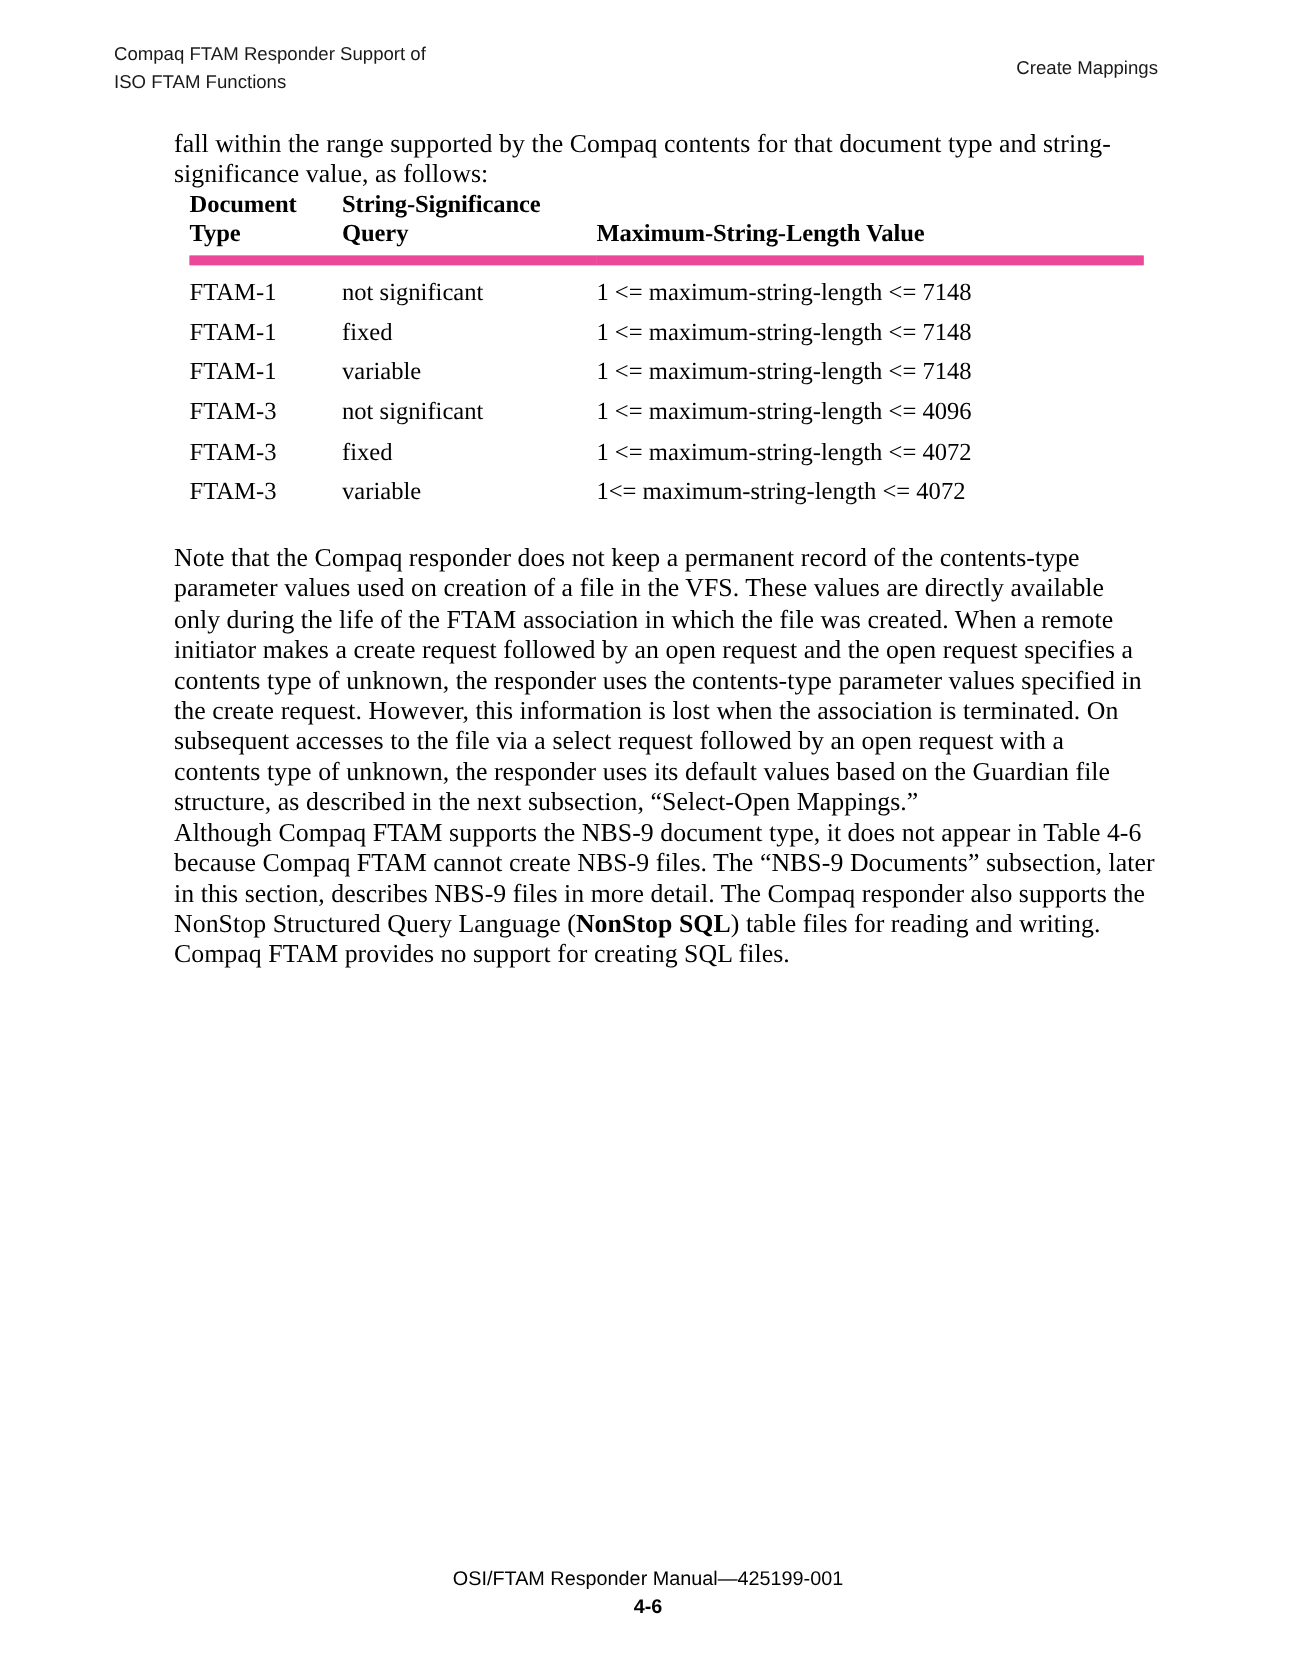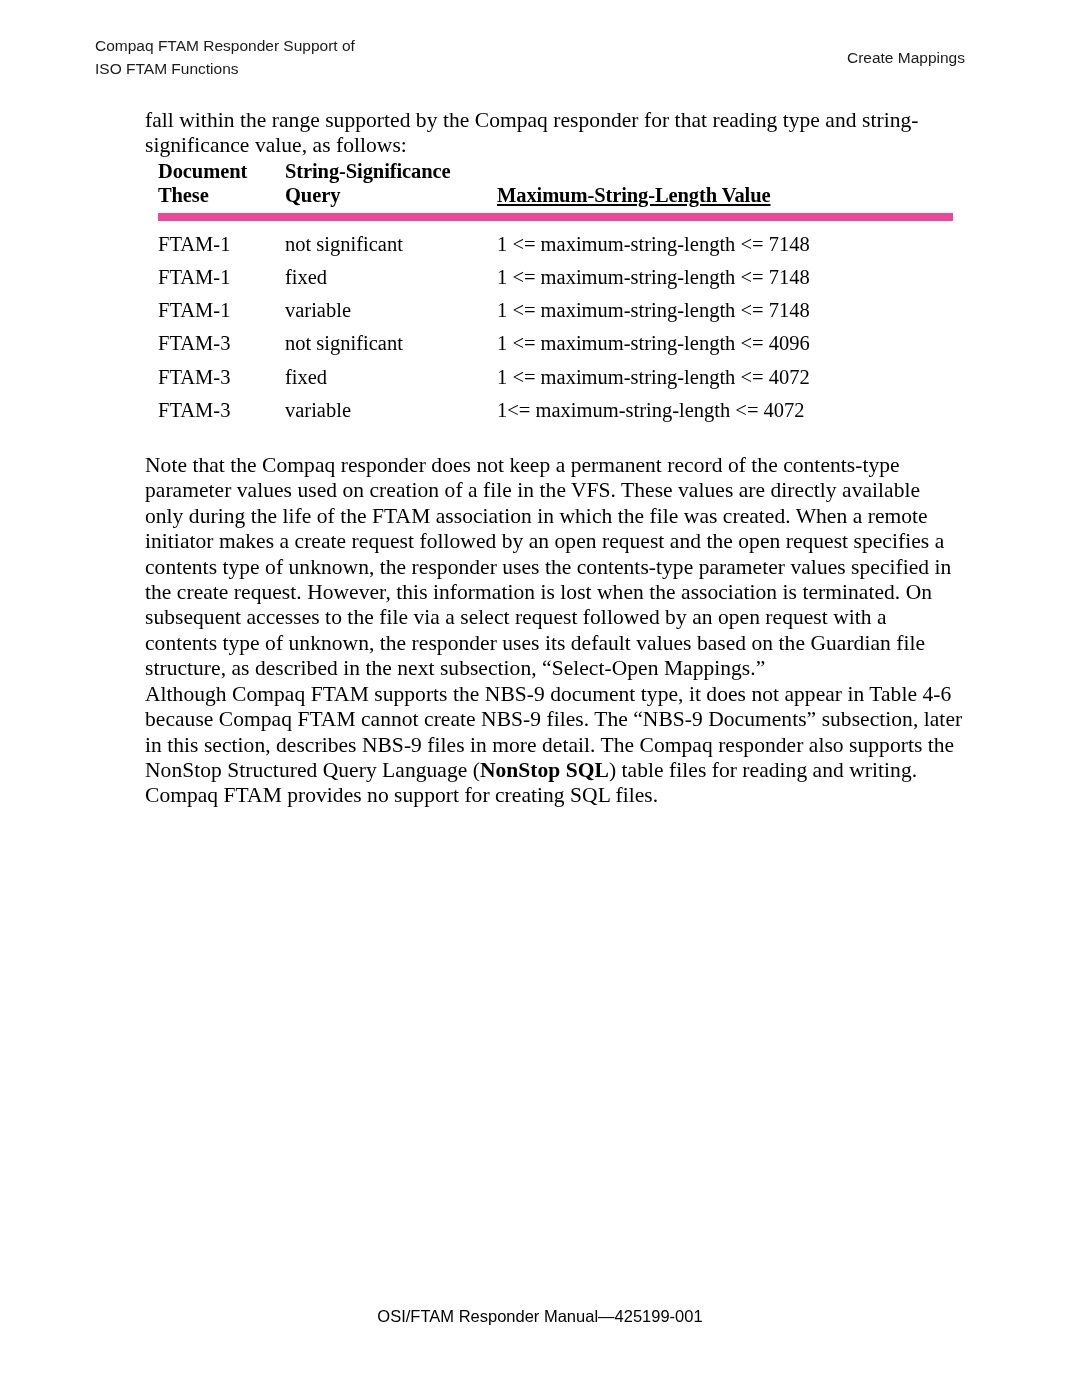--- a/index.html
+++ b/index.html
@@ -89,21 +89,21 @@
   .mapping-table td {
     font-size: 20.5px;
     text-align: left;
     vertical-align: baseline;
     padding: 0;
     height: 33.2px;
     line-height: 33.2px;
   }
   .col-doc   { width: 127px; }
   .col-sig   { width: 212px; }
-  .col-max   { width: 456px; text-decoration: underline; }
+  .col-max   { width: 456px; }
 
   .th-stacked .th-l1 { display: block; }
   .th-stacked .th-l2 { display: block; }
   .th-single { padding-bottom: 5px; }
 
   .table-block { margin-bottom: 26px; }
 
   
   .mapping-table tbody tr:first-child td { padding-top: 7px; }
 
@@ -141,29 +141,29 @@
       <div class="hdr-left">
         <span>Compaq FTAM Responder Support of</span>
         <span class="hdr-left-line2">ISO FTAM Functions</span>
       </div>
       <div class="hdr-right">Create Mappings</div>
     </div>
   </div>
 
   <div class="content">
 
-    <p class="body para-gap-intro">fall within the range supported by the Compaq responder for that reading type and string-significance value, as follows:</p>
+    <p class="body para-gap-intro">fall within the range supported by the Compaq contents for that document type and string-significance value, as follows:</p>
 
     <div class="table-block">
       <table class="mapping-table">
         <thead>
           <tr>
             <th class="col-doc th-stacked">
               <span class="th-l1">Document</span>
-              <span class="th-l2">These</span>
+              <span class="th-l2">Type</span>
             </th>
             <th class="col-sig th-stacked">
               <span class="th-l1">String-Significance</span>
               <span class="th-l2">Query</span>
             </th>
             <th class="col-max th-single">Maximum-String-Length Value</th>
           </tr>
         </thead>
         <tbody>
           <tr>
@@ -202,15 +202,16 @@
 
 
     <p class="body para-gap">Note that the Compaq responder does not keep a permanent record of the contents-type parameter values used on creation of a file in the VFS.  These values are directly available only during the life of the FTAM association in which the file was created.  When a remote initiator makes a create request followed by an open request and the open request specifies a contents type of unknown, the responder uses the contents-type parameter values specified in the create request.  However, this information is lost when the association is terminated.  On subsequent accesses to the file via a select request followed by an open request with a contents type of unknown, the responder uses its default values based on the Guardian file structure, as described in the next subsection, “Select-Open Mappings.”</p>
 
     <p class="body"><span>Although Compaq FTAM supports the NBS-9 document type, it does not appear in Table 4-6 because Compaq FTAM cannot create NBS-9 files.  The “NBS-9 Documents” subsection, later in this section, describes NBS-9 files in more detail.  The Compaq responder also supports the NonStop Structured Query Language (</span><b class="inline-bold">NonStop SQL</b><span>) table files for reading and writing.  Compaq FTAM provides no support for creating SQL files.</span></p>
 
   </div>
 
   <div class="footer">
     <div class="manual-line">OSI/FTAM Responder Manual—425199-001</div>
+    <div class="page-number">4-6</div>
   </div>
 
 </div>
 
 </body></html>

